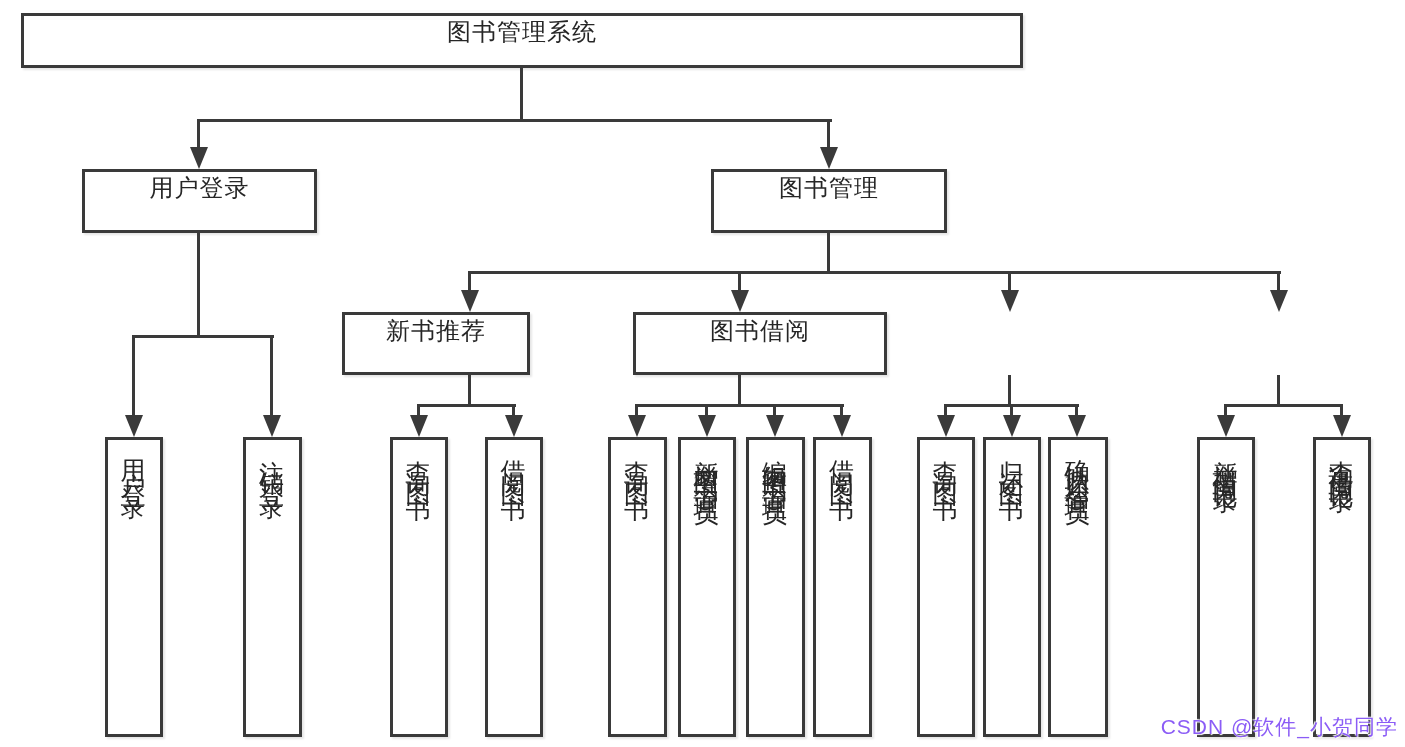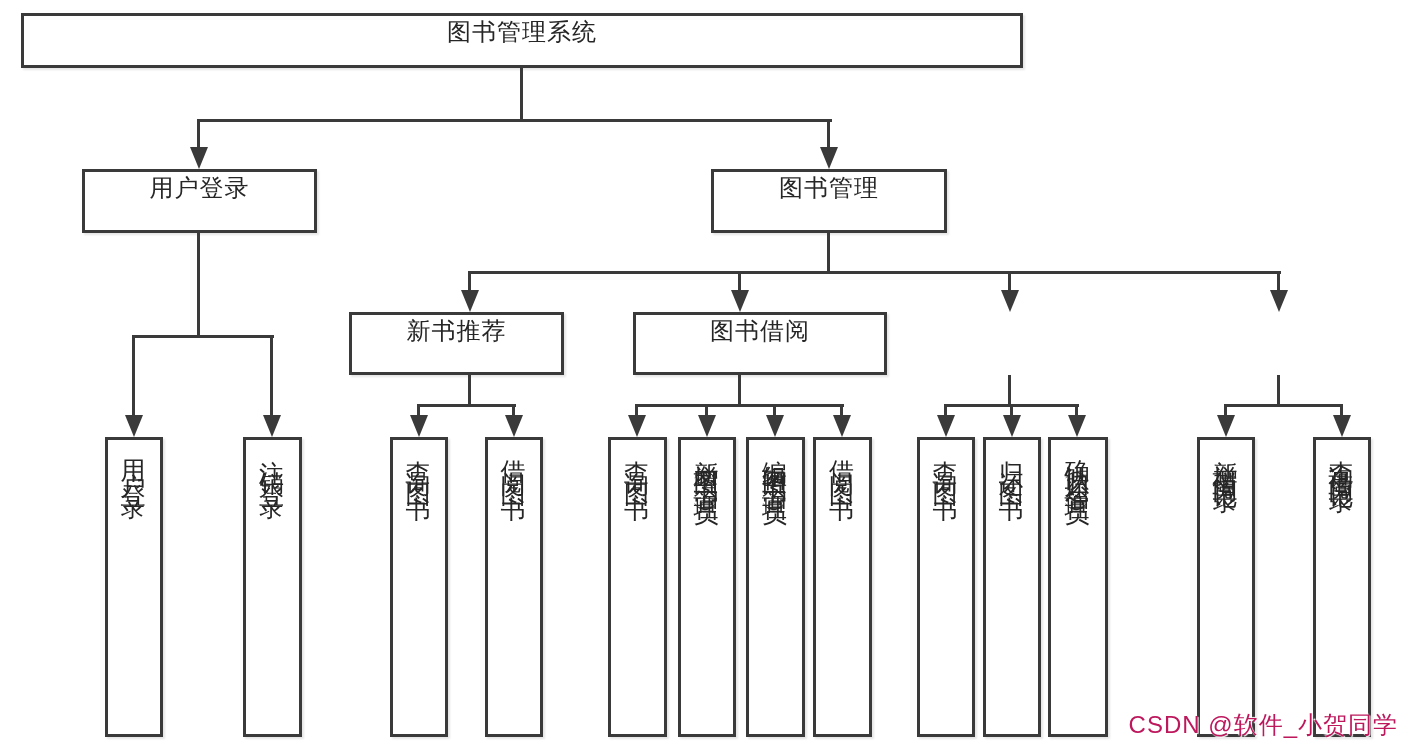--- a/index.html
+++ b/index.html
@@ -19,41 +19,41 @@
   }
   .vtext.wide .label{letter-spacing:12px;}
   .lh{position:absolute;height:3px;background:#3a3a3a;}
   .lv{position:absolute;width:3px;background:#3a3a3a;}
   .arrowhead{
     position:absolute;width:0;height:0;
     border-left:9px solid transparent;border-right:9px solid transparent;
     border-top:22px solid #3a3a3a;
   }
   .watermark{
-    position:absolute;right:7px;bottom:6px;font-size:24px;color:#be185d;
+    position:absolute;right:7px;bottom:6px;font-size:21px;color:#8b5cf6;
     text-shadow:1px 1px 1px #ffffff,-1px -1px 1px #ffffff;z-index:5;letter-spacing:1px;
   }
 </style>
 </head>
 <body>
 
 <div class="canvas">
 
   <div class="box" style="left:21px;top:13px;width:1002px;height:55px">
     <span class="label">图书管理系统</span>
   </div>
 
   <div class="box" style="left:82px;top:169px;width:235px;height:64px">
     <span class="label">用户登录</span>
   </div>
   <div class="box" style="left:711px;top:169px;width:236px;height:64px">
     <span class="label">图书管理</span>
   </div>
 
-  <div class="box" style="left:349px;top:312px;width:215px;height:63px">
+  <div class="box" style="left:342px;top:312px;width:188px;height:63px">
     <span class="label">新书推荐</span>
   </div>
   <div class="box" style="left:633px;top:312px;width:254px;height:63px">
     <span class="label">图书借阅</span>
   </div>
 
   <div class="box vtext wide" style="left:105px;top:437px;width:58px;height:300px">
     <span class="label">用户登录</span>
   </div>
   <div class="box vtext wide" style="left:243px;top:437px;width:59px;height:300px">

